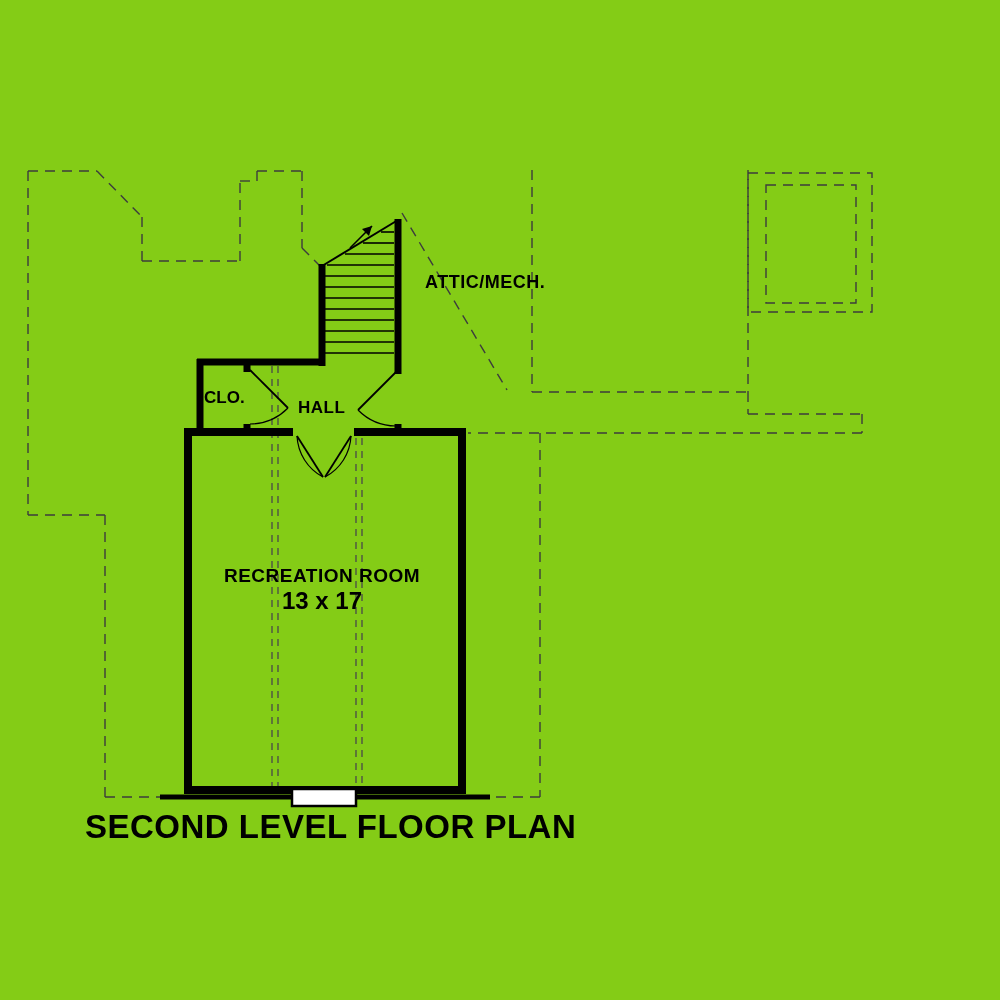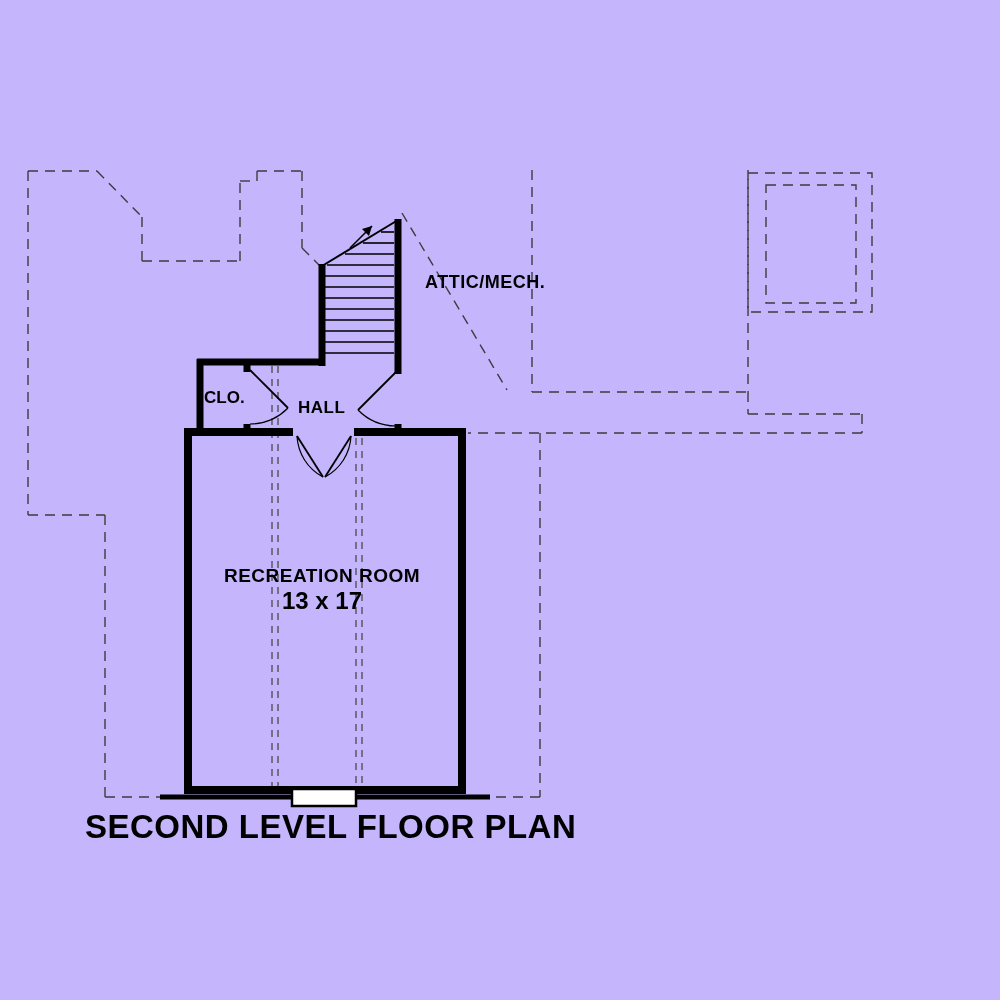--- a/index.html
+++ b/index.html
@@ -1,16 +1,16 @@
 <!DOCTYPE html>
 <html><head>
 <meta charset="utf-8">
 <style>
   html,body{margin:0;padding:0;background:#ffffff;}
-  .plan{position:relative;width:1000px;height:1000px;background:#c4b5fd;overflow:hidden;
+  .plan{position:relative;width:1000px;height:1000px;background:#84cc16;overflow:hidden;
         font-family:"Liberation Sans",sans-serif;}
   svg{display:block;}
   svg text{font-family:"Liberation Sans",sans-serif;font-weight:bold;fill:#000000;}
   .dash{fill:none;stroke:#3d3d3d;stroke-width:1.4;stroke-dasharray:10 7;}
   .dash2{fill:none;stroke:#4a4a4a;stroke-width:1.3;stroke-dasharray:7 6;}
   .wall{stroke:#000000;stroke-width:8;fill:none;stroke-linecap:butt;}
   .wall7{stroke:#000000;stroke-width:7;fill:none;stroke-linecap:butt;}
   .deck{stroke:#000000;stroke-width:5;fill:none;}
   .thin{stroke:#000000;stroke-width:1.6;fill:none;}
   .slant{stroke:#000000;stroke-width:2;fill:none;}

